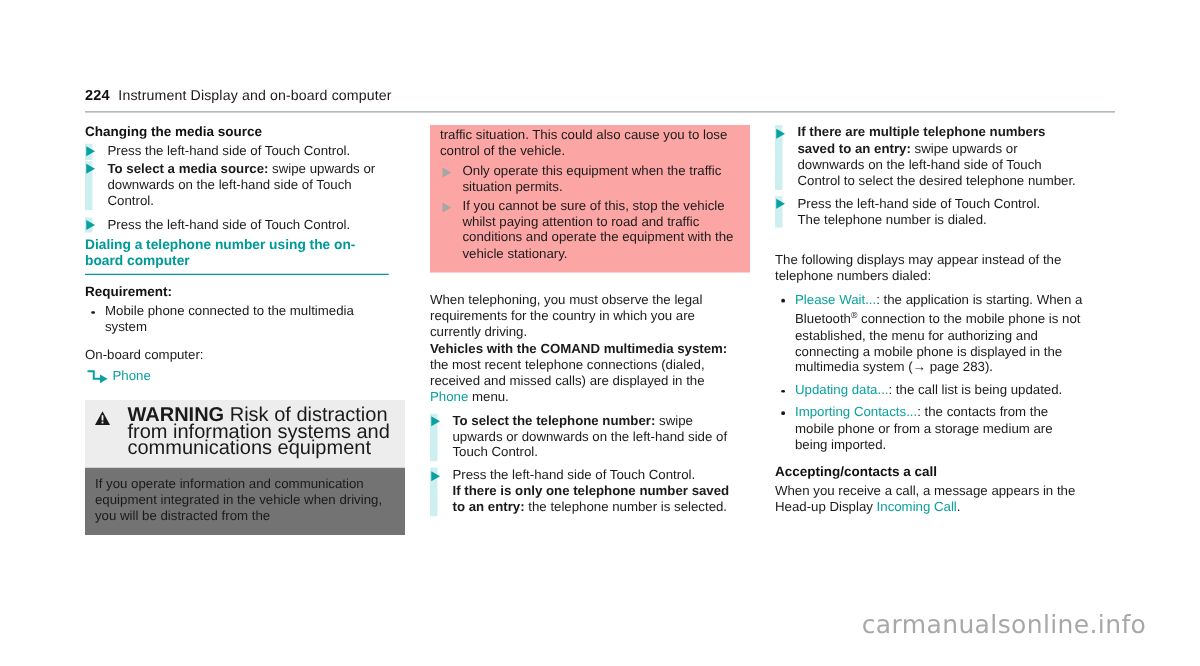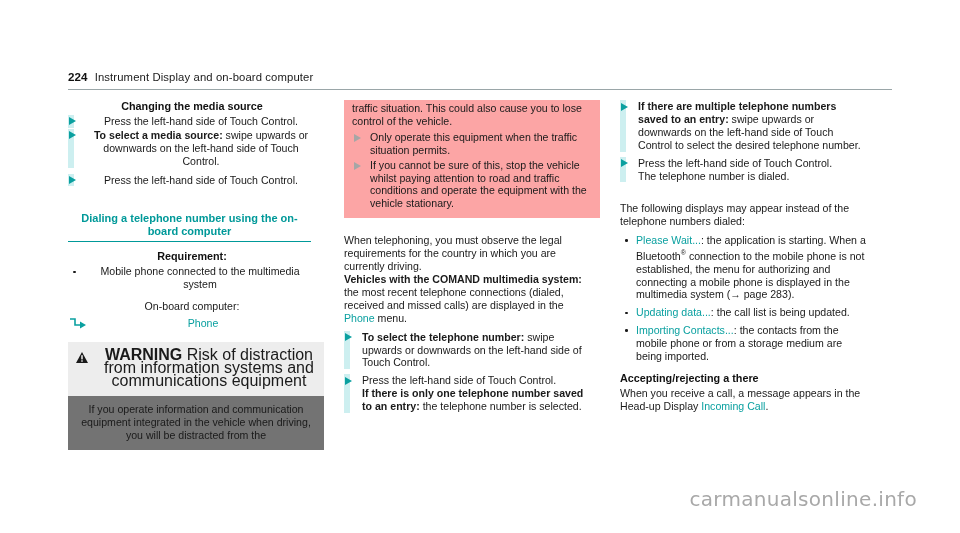--- a/index.html
+++ b/index.html
@@ -59,21 +59,21 @@
     left: 68px;
     top: 100px;
     width: 824px;
     height: 360px;
   }
   .col {
     position: absolute;
     top: 0;
     width: 248px;
   }
-  .col-1 { left: 0px; text-align: center; }
+  .col-1 { left: 0px; }
   .col-2 { left: 276px; }
   .col-3 { left: 552px; }
 
   
   .p {
     font-size: 10.6px;
     line-height: 12.9px;
     margin: 0 0 0 0;
     color: #1a1a1a;
   }
@@ -90,21 +90,21 @@
   h2.teal-head {
     font-size: 11px;
     line-height: 13px;
     font-weight: bold;
     color: #009999;
     margin: 0;
     padding: 0 0 3px 0;
     border-bottom: 1.6px solid #009999;
     width: 243px;
   }
-  .teal-head-wrap { margin-top: 26px; margin-bottom: 8px; }
+  .teal-head-wrap { margin-top: 4px; margin-bottom: 8px; }
 
   .teal { color: #0aa0a0; }
 
   
   .steps { position: relative; margin: 0; padding: 0; }
   .step {
     position: relative;
     padding-left: 18px;
     font-size: 10.6px;
     line-height: 12.9px;
@@ -371,21 +371,21 @@
       </div>
 
       <p class="p" style="margin-top:20px;">The following displays may appear instead of the telephone numbers dialed:</p>
 
       <ul class="bullets" style="margin-top:6px;">
         <li><span class="teal">Please Wait...</span><span>: the application is starting. When a Bluetooth</span><span class="sup">®</span><span> connection to the mobile phone is not established, the menu for authorizing and connecting a mobile phone is displayed in the multimedia system (→ page 283).</span></li>
         <li style="margin-top:5px;"><span class="teal">Updating data...</span><span>: the call list is being updated.</span></li>
         <li style="margin-top:5px;"><span class="teal">Importing Contacts...</span><span>: the contacts from the mobile phone or from a storage medium are being imported.</span></li>
       </ul>
 
-      <h3 class="section-head" style="margin-top:9px;">Accepting/rejecting a there</h3>
+      <h3 class="section-head" style="margin-top:9px;">Accepting/contacts a call</h3>
       <p class="p"><span>When you receive a call, a message appears in the Head-up Display </span><span class="teal">Incoming Call</span><span>.</span></p>
 
     </div>
 
   </div>
 
   <div class="watermark">carmanualsonline.info</div>
 
 </div>
 

